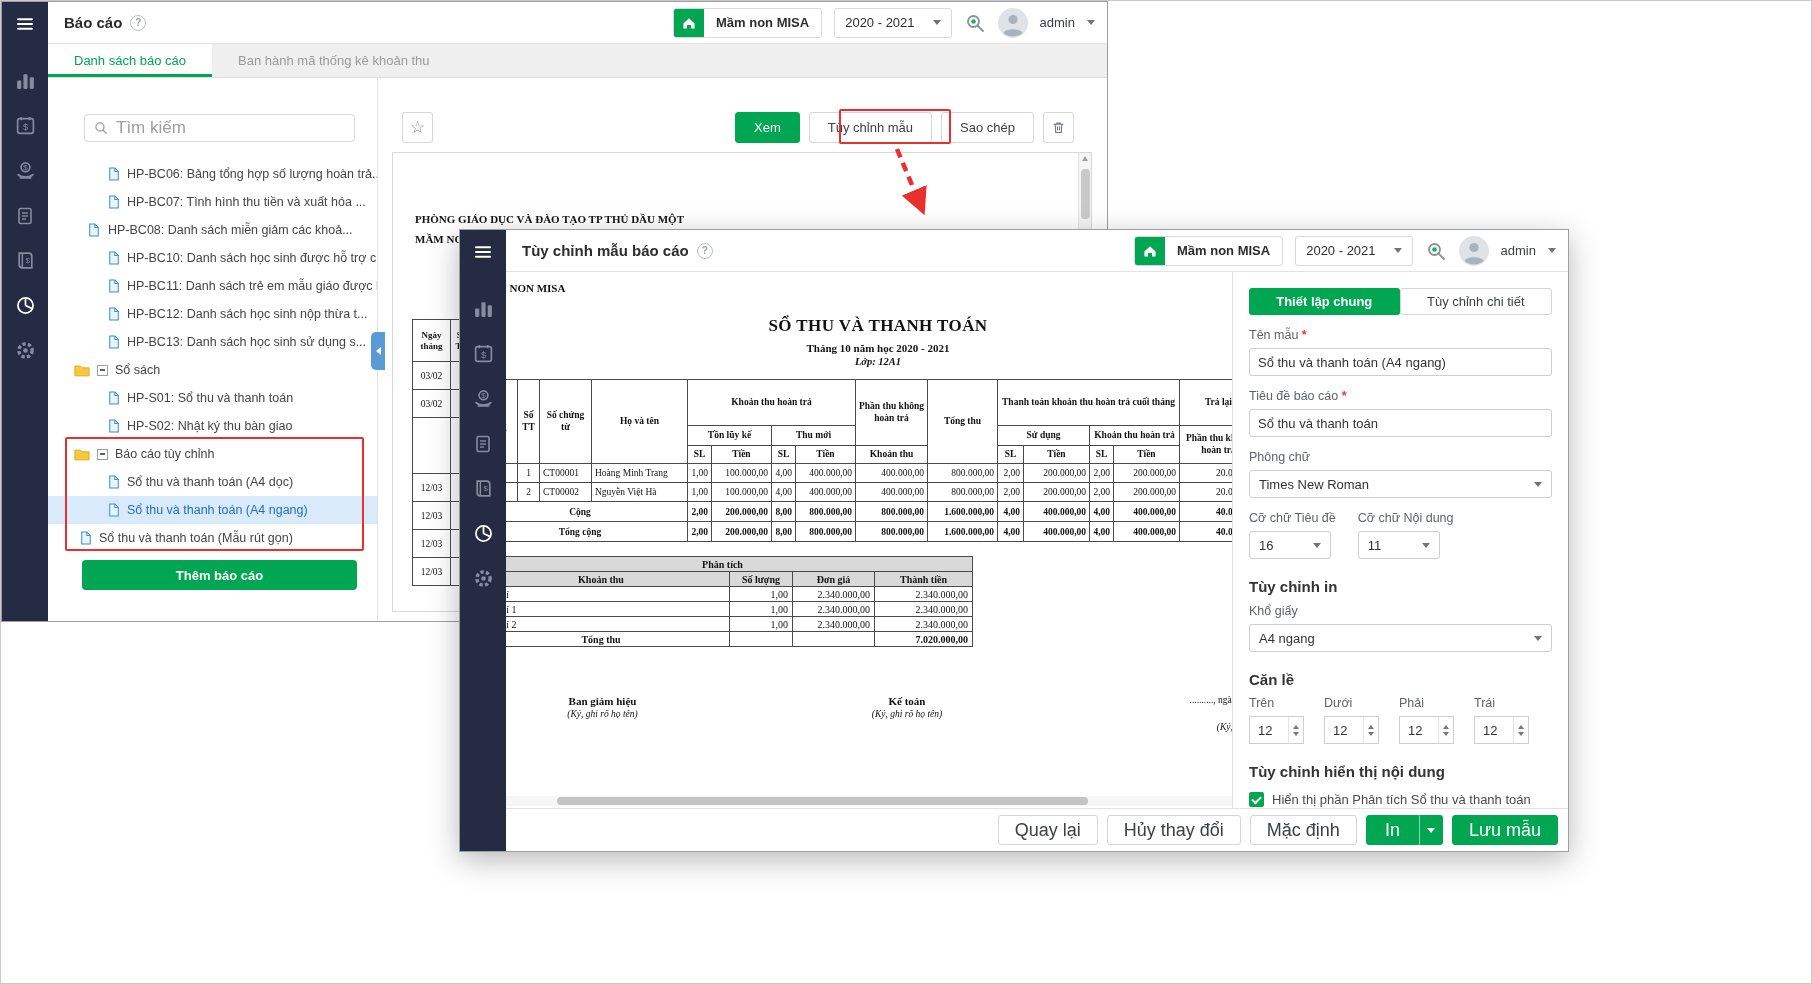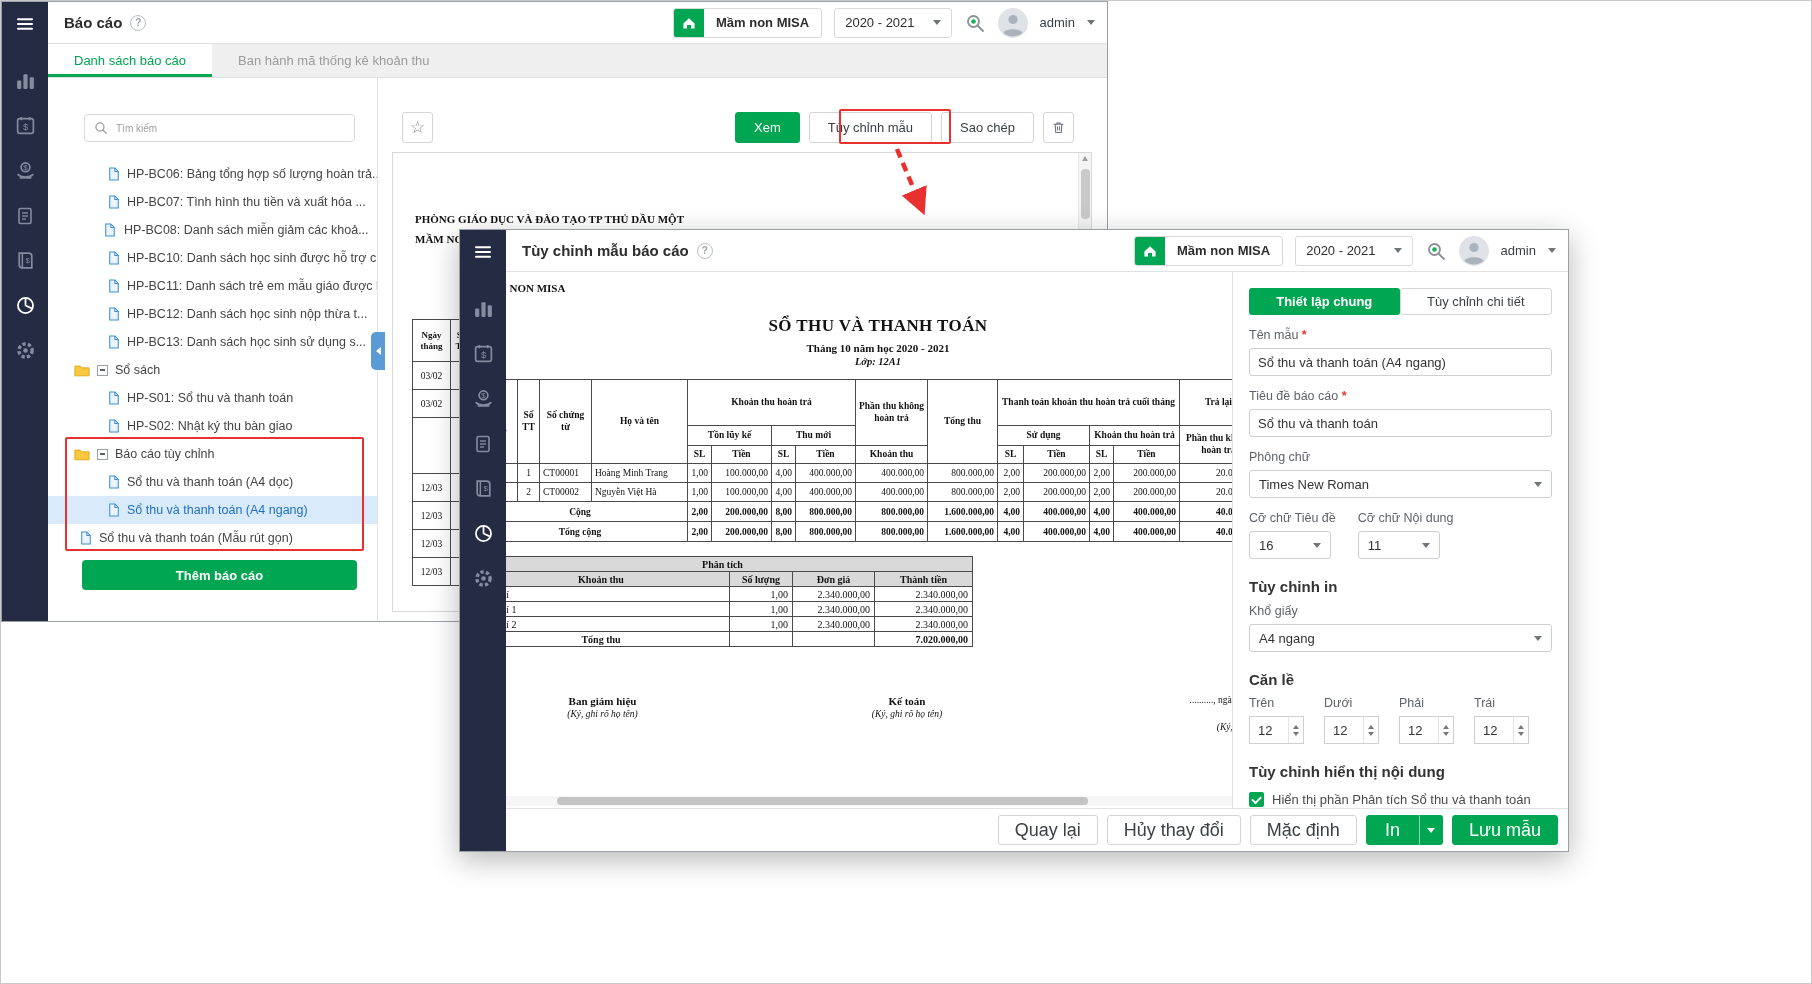--- a/index.html
+++ b/index.html
@@ -34,21 +34,21 @@
   .uname{font-size:13px;color:#3c4043}
 
   
   .tabbar{position:absolute;left:46px;top:42px;right:0;height:34px;background:#efefef;border-bottom:1px solid #e0e0e0;display:flex}
   .tab{padding:0 26px;display:flex;align-items:center;font-size:13px;color:#9b9b9b;cursor:pointer}
   .tab.active{background:#fff;color:var(--green);box-shadow:inset 0 -3px 0 var(--green)}
 
   
   .treepanel{position:absolute;left:46px;top:76px;width:330px;bottom:0;background:#fff;border-right:1px solid var(--bd)}
   .searchbox{margin:36px 22px 0 36px;height:28px;border:1px solid #d9d9d9;border-radius:4px;display:flex;
-    align-items:center;gap:8px;padding:4px 9px;color:#9e9e9e;font-size:10px}
+    align-items:center;gap:8px;padding:4px 9px;color:#9e9e9e;font-size:17px}
   #treelist{margin-top:18px}
   .titem{height:28px;display:flex;align-items:center;gap:7px;font-size:12.5px;color:#444;
     white-space:nowrap;overflow:hidden;cursor:pointer}
   .titem.selected{background:#d9ebfb;color:#1d6fc4}
   .ticon{flex:none;display:flex}
   .minusbox{flex:none;width:11px;height:11px;border:1px solid #9aa0a6;background:#fff;display:flex;align-items:center;justify-content:center}
   .minusbox i{display:block;width:5px;height:1.5px;background:#5f6368}
   .addbtn{position:absolute;left:34px;right:20px;bottom:31px;height:30px;background:var(--green);border:none;
     color:#fff;font-size:13px;font-weight:bold;border-radius:4px;cursor:pointer;font-family:inherit}
 
@@ -275,21 +275,21 @@
         </div>
         <div class="titem" style="padding-left: 60px;">
           <span class="ticon">
             <svg viewBox="0 0 14 16" width="12" height="14">
               <path d="M2 1 h6 l4 4 v10 h-10 Z" fill="#eaf4fd" stroke="#3d8fd1" stroke-width="1.2"></path>
               <path d="M8 1 v4 h4" fill="none" stroke="#3d8fd1" stroke-width="1.2"></path>
             </svg>
           </span>
           <span class="tlabel">HP-BC07: Tình hình thu tiền và xuất hóa ...</span>
         </div>
-        <div class="titem" style="padding-left: 56px; gap: 8px;">
+        <div class="titem" style="padding-left: 40px; gap: 8px;">
           <span class="ticon">
             <svg viewBox="0 0 14 16" width="12" height="14">
               <path d="M2 1 h6 l4 4 v10 h-10 Z" fill="#eaf4fd" stroke="#3d8fd1" stroke-width="1.2"></path>
               <path d="M8 1 v4 h4" fill="none" stroke="#3d8fd1" stroke-width="1.2"></path>
             </svg>
           </span>
           <span class="tlabel">HP-BC08: Danh sách miễn giảm các khoả...</span>
         </div>
         <div class="titem" style="padding-left: 60px;">
           <span class="ticon">

